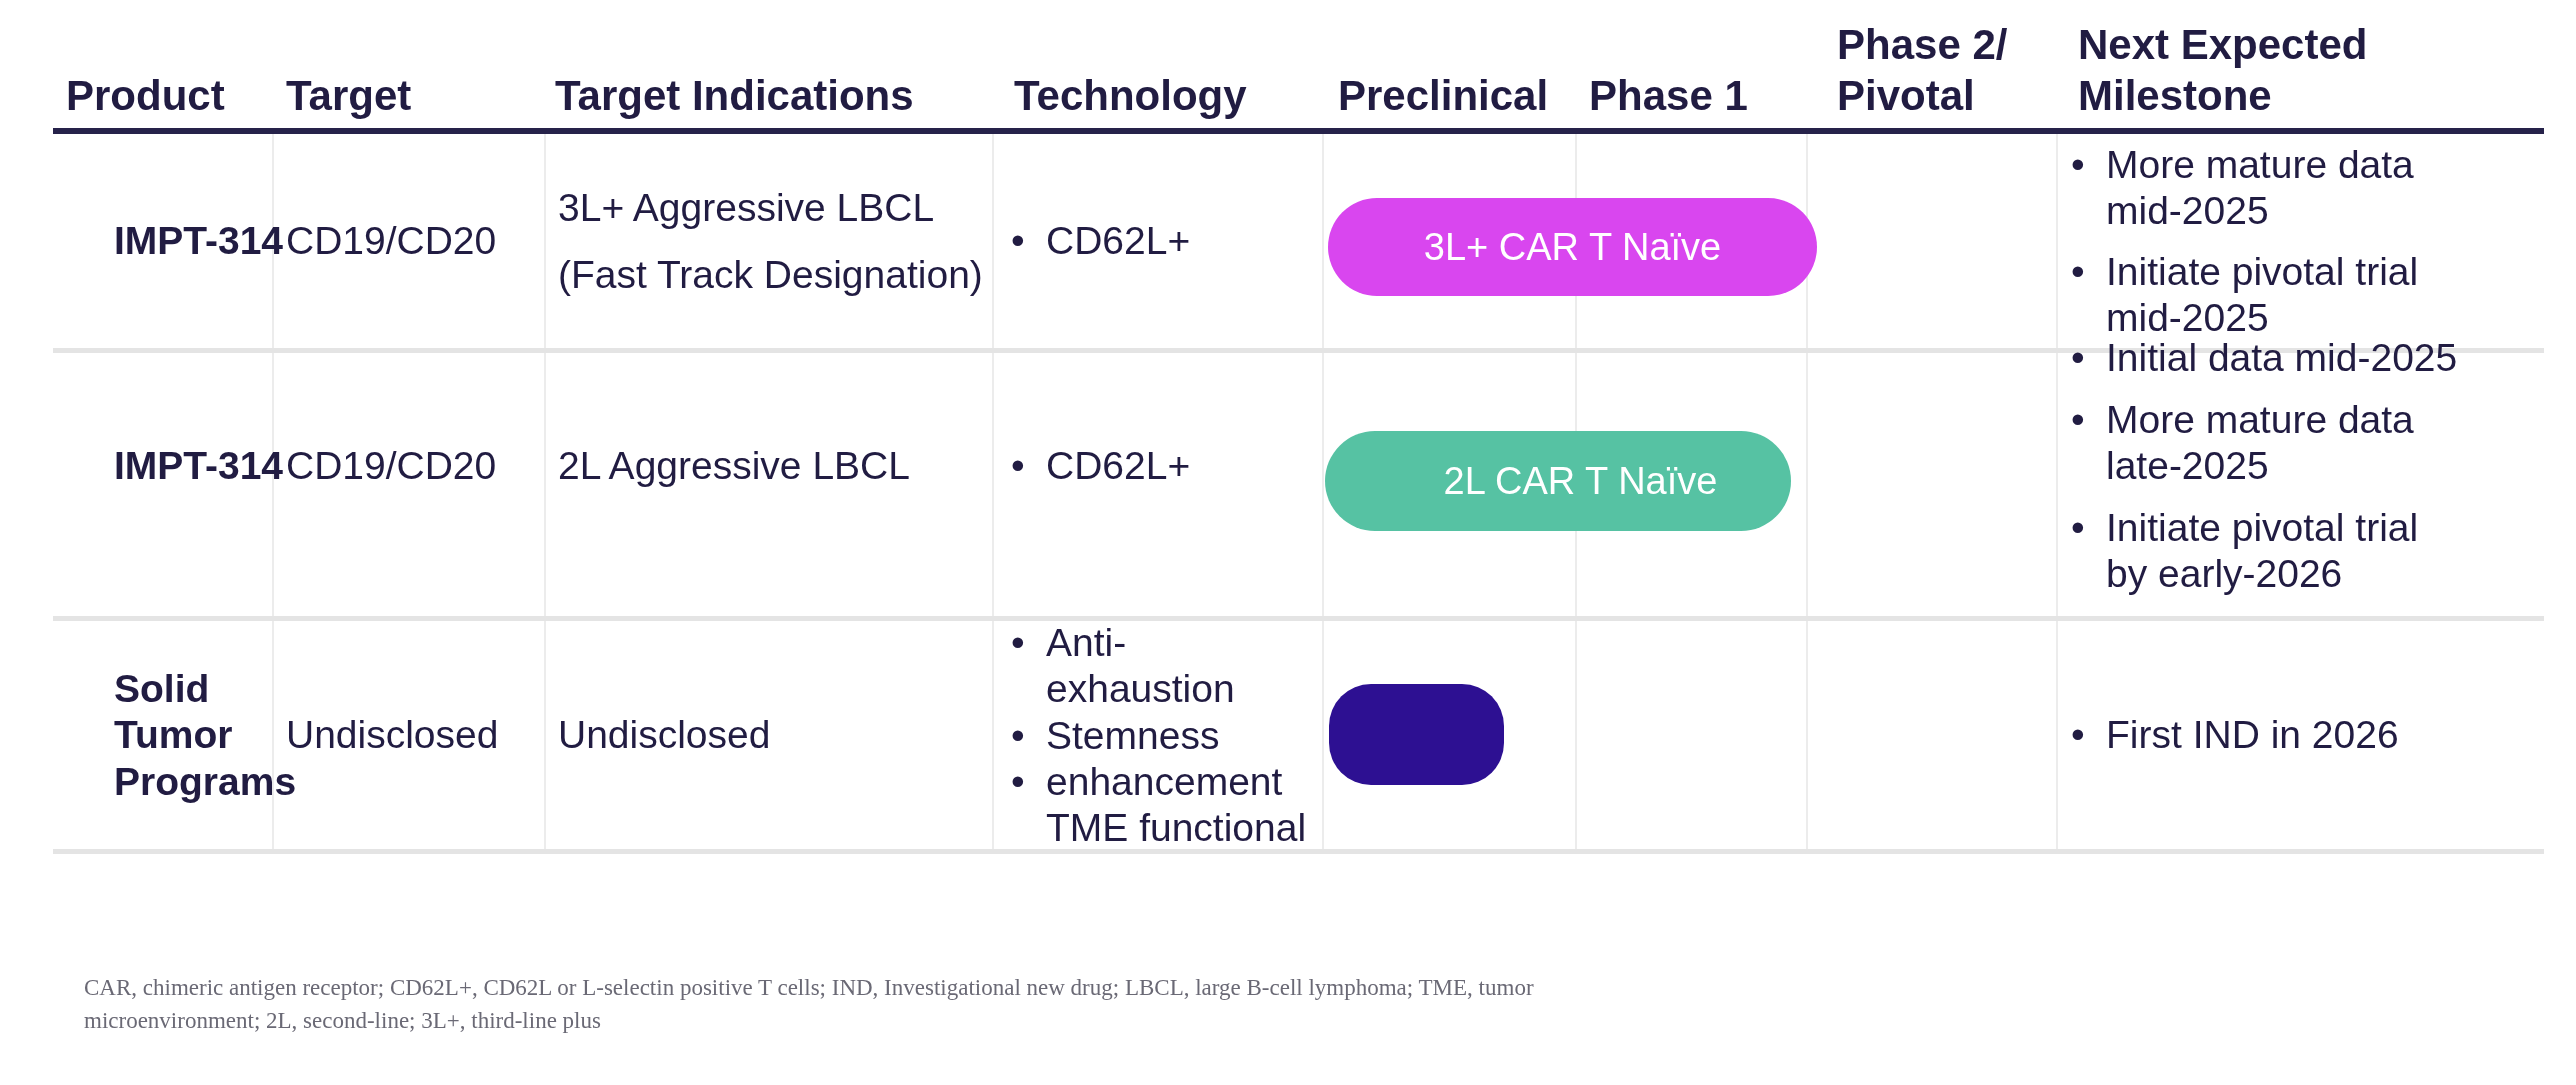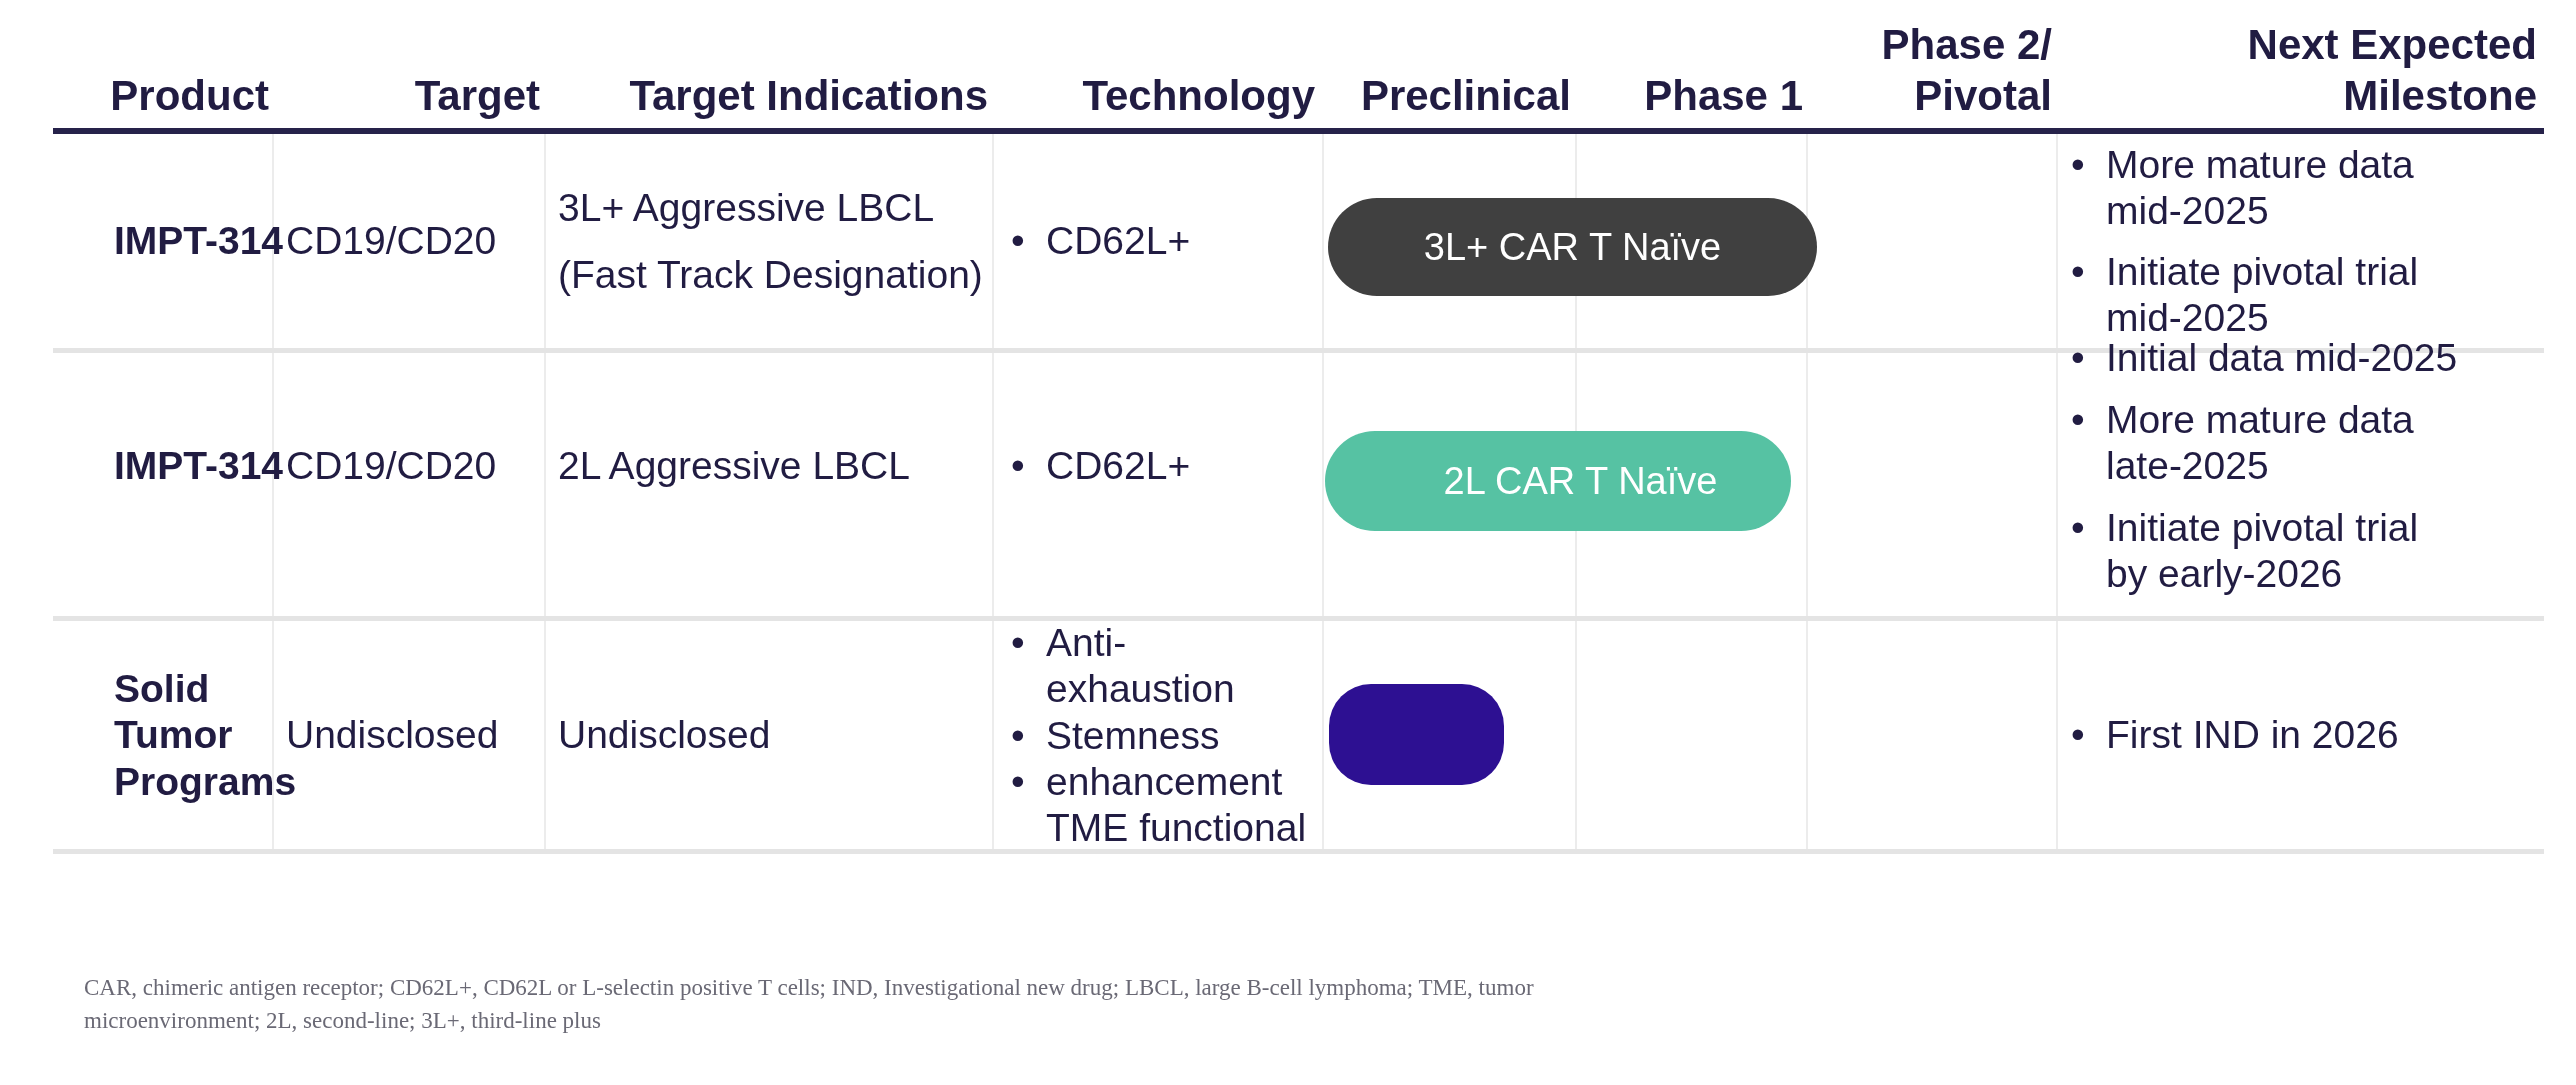--- a/index.html
+++ b/index.html
@@ -9,21 +9,21 @@
   }
   
   .header-underline { position:absolute; left:53px; top:128px; width:2491px; height:6px; background:#26224A; }
   .vline { position:absolute; top:134px; height:715px; width:1.8px; background:#ECECEC; }
   .v1{left:272px}.v2{left:544px}.v3{left:992px}.v4{left:1322px}.v5{left:1575px}.v6{left:1806px}.v7{left:2056px}
   .rowline { position:absolute; left:53px; width:2491px; height:4.8px; background:#E4E4E4; }
   .rl1{top:348px}.rl2{top:616px}.rl3{top:849px}
   
   .hcell {
     position:absolute; top:6px; height:115px; display:flex; flex-direction:column;
-    justify-content:flex-end; font-weight:bold; font-size:42px; line-height:1.22; color:#211C42;align-items:flex-end;
+    justify-content:flex-end; font-weight:bold; font-size:42px; line-height:1.22; color:#211C42;
   }
   .hcell div { white-space:nowrap; }
   .h0{left:66px;width:203px}.h1{left:286px;width:254px}.h2{left:555px;width:433px}
   .h3{left:1014px;width:301px}.h4{left:1338px;width:233px}.h5{left:1589px;width:214px}
   .h6{left:1837px;width:215px}.h7{left:2078px;width:459px}
   
   .cell {
     position:absolute; display:flex; flex-direction:column; justify-content:center;
     font-size:39px; line-height:1.18;
   }
@@ -115,21 +115,21 @@
     </div>
     <div class="cell r1 c-tech">
       <div class="blist">
         <div class="bitem">
           <div class="itext">
               <div>CD62L+</div>
             </div>
         </div>
       </div>
     </div>
-    <div class="pill pill-r1" style="background-color: #404040;">
+    <div class="pill pill-r1" style="background-color: #d946ef;">
       <span>3L+ CAR T Naïve</span>
     </div>
     <div class="cell r1 c-mile">
       <div class="blist gap">
         <div class="bitem">
           <div class="itext">
             <div>More mature data</div>
             <div>mid-2025</div>
           </div>
         </div>

